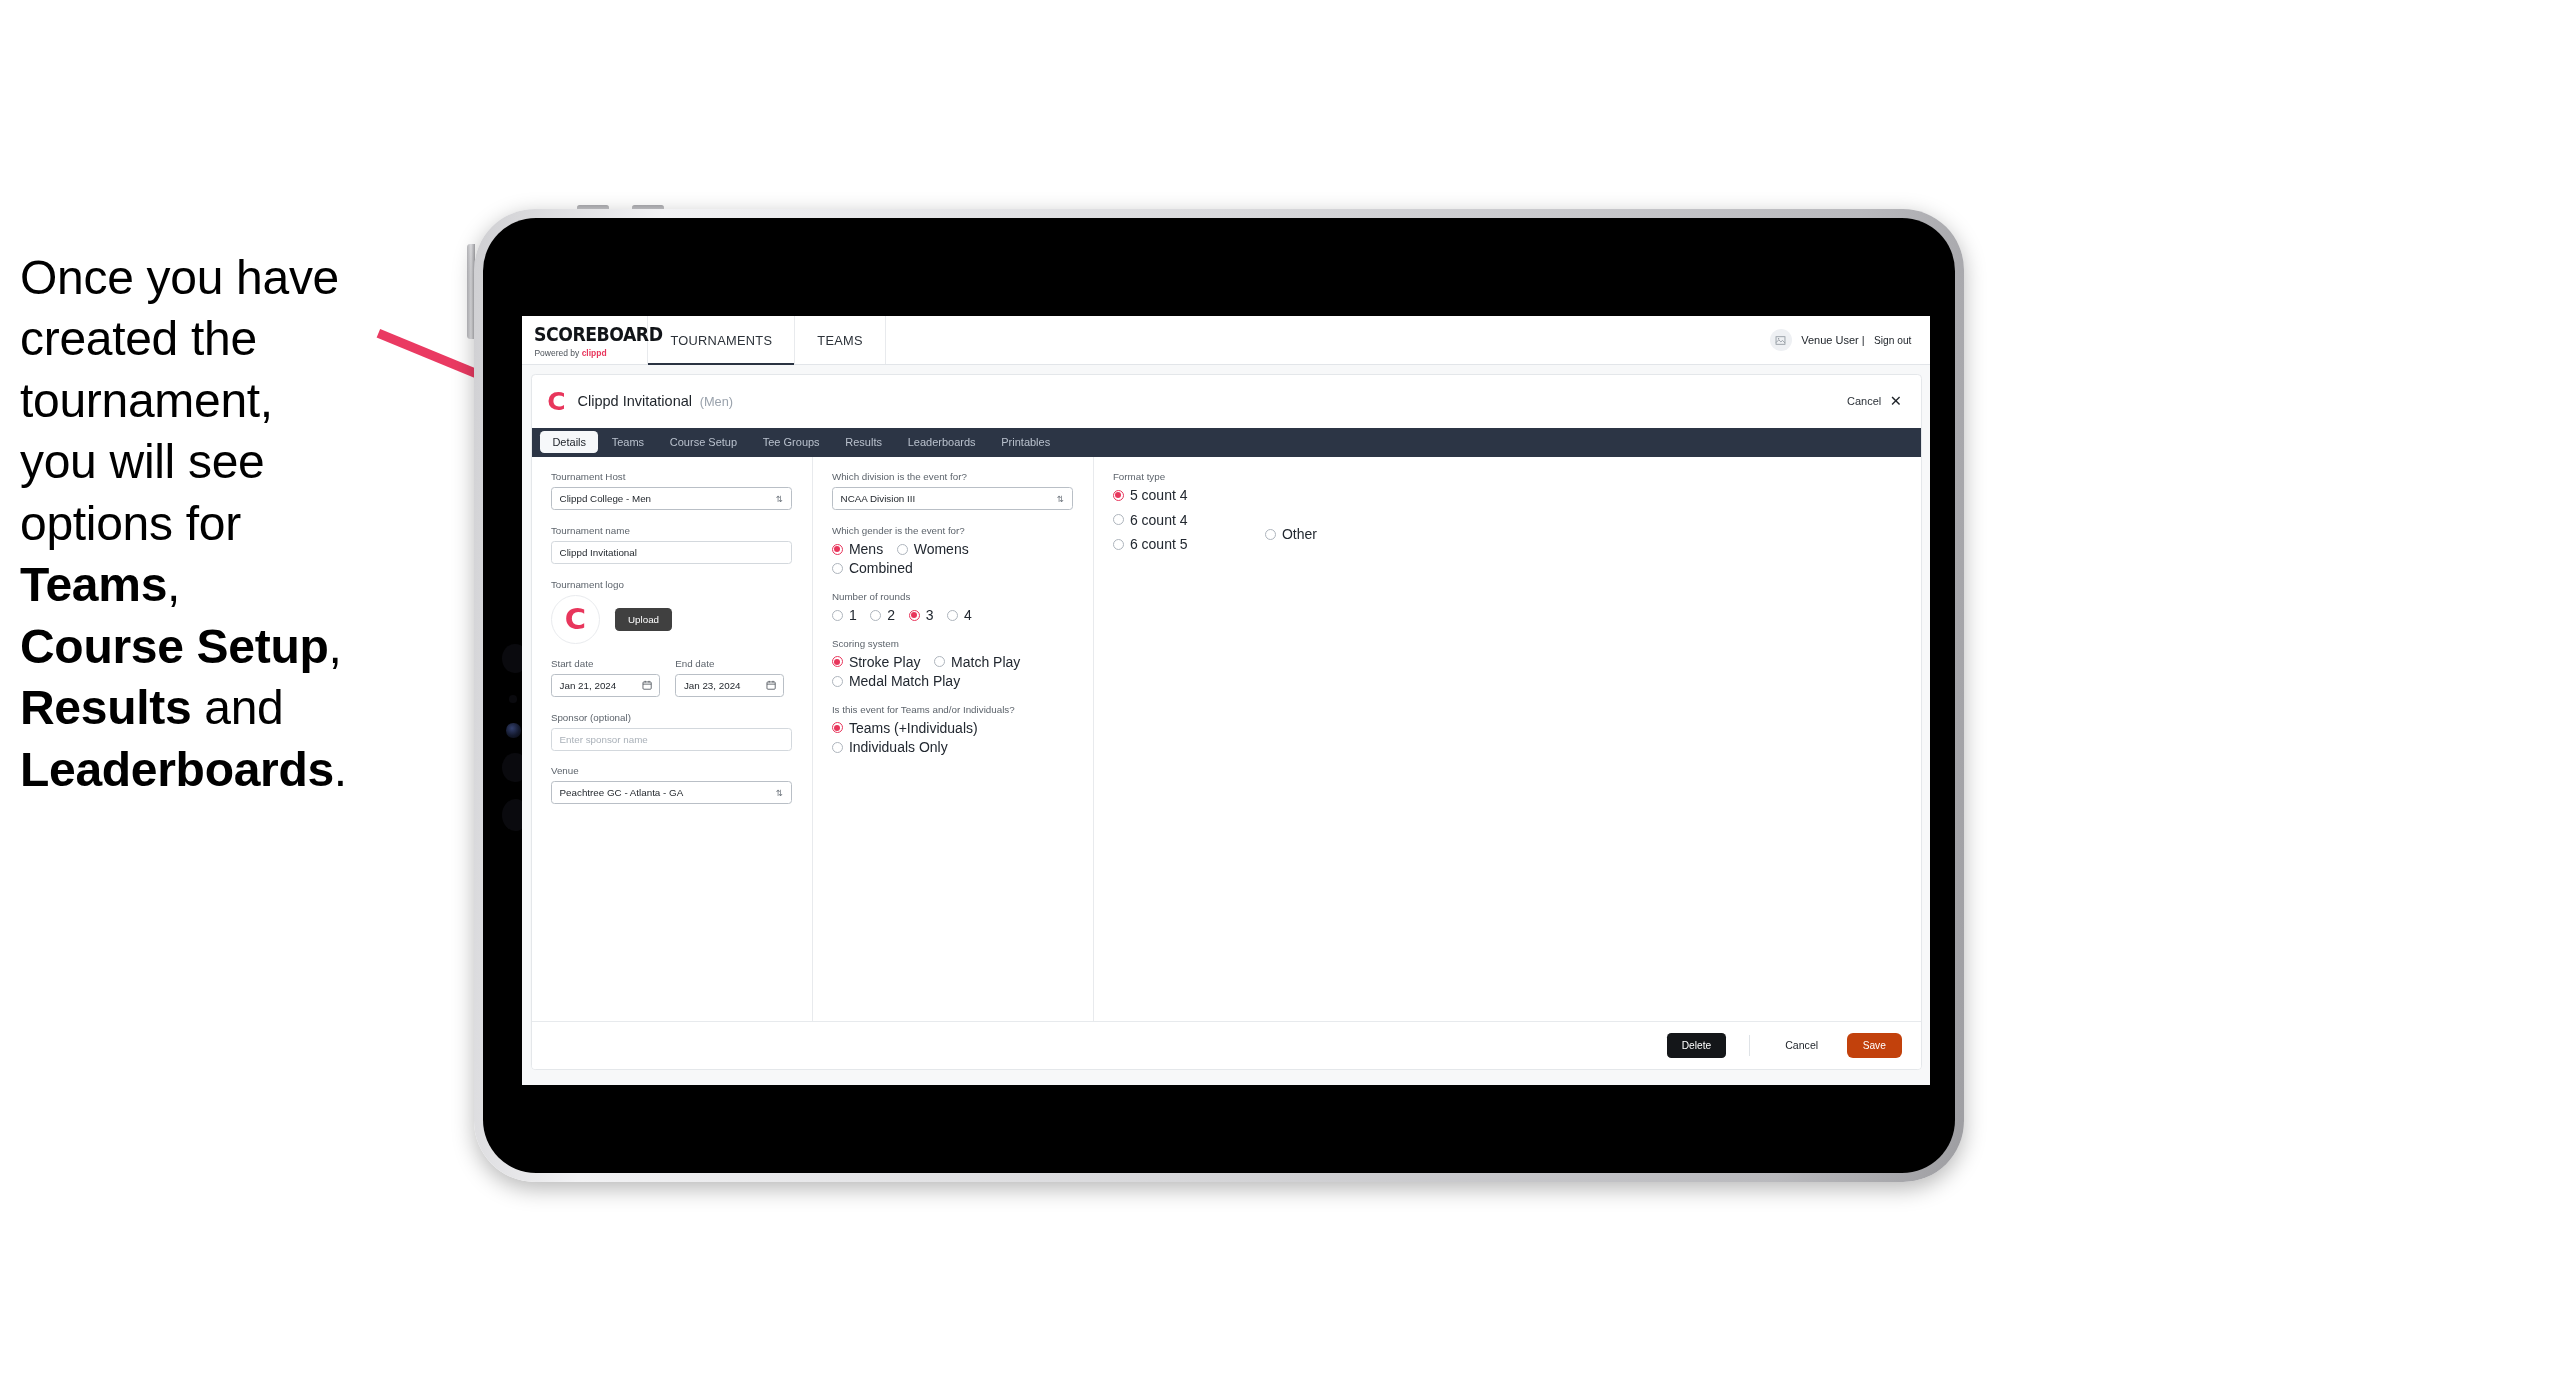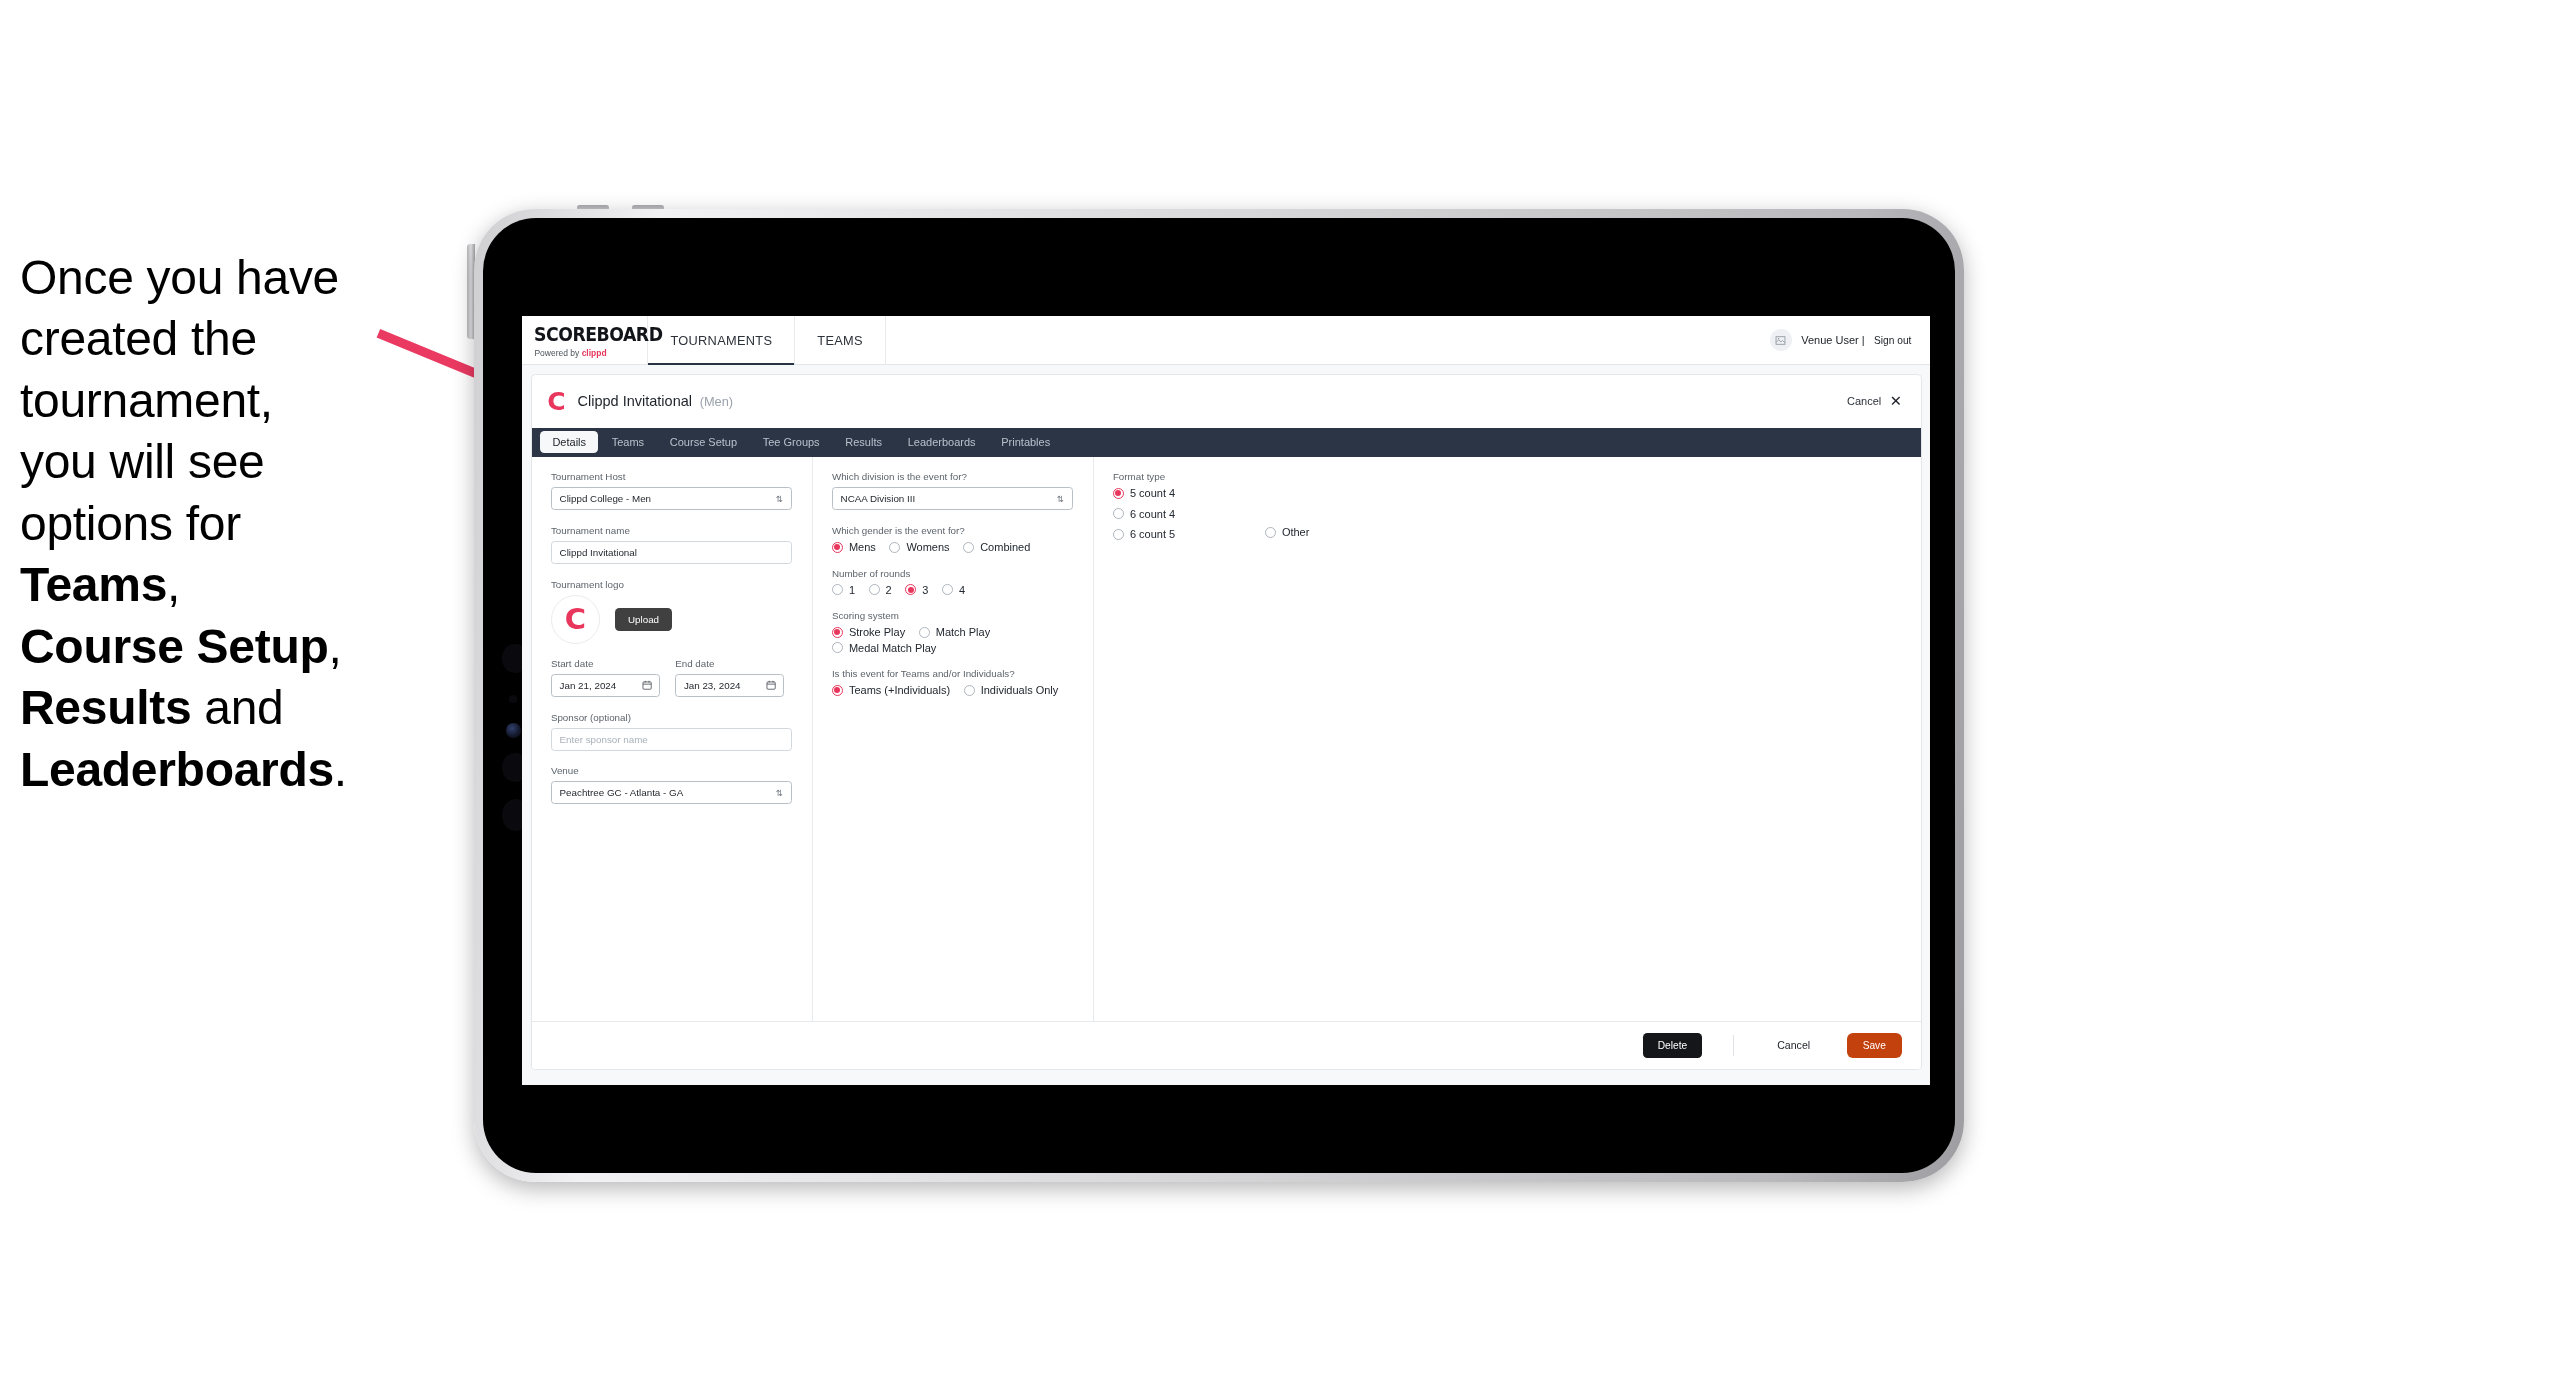--- a/index.html
+++ b/index.html
@@ -264,34 +264,34 @@
     background: #fff;
   }
   .radio.on { border-color: #e8365c; }
   .radio.on::after {
     content: "";
     position: absolute; left: 50%; top: 50%;
     width: 6px; height: 6px; border-radius: 50%;
     background: #e8365c;
     transform: translate(-50%,-50%);
   }
-  .radio-label { font-size: 11px; color: #222830; }
+  .radio-label { font-size: 14px; color: #222830; }
 
   .format-grid { display: flex; }
   .format-col-a { width: 152px; }
   .format-col-b { width: 136px; margin-top: 39px; }
   .format-item { margin-bottom: 8.5px; }
 
   
   #card-foot {
     height: 48px;
     border-top: 0.9px solid #e7eaed;
     display: flex; align-items: center; justify-content: flex-end;
     padding-right: 19px;
-    gap: 16px;
+    gap: 8px;
     background: #ffffff;
   }
   #btn-delete {
     background: #141619; color: #fff;
     font-size: 10.2px;
     padding: 6.8px 14.5px; border-radius: 4.3px;
     cursor: pointer;
   }
   #foot-divider {
     width: 0.9px; height: 20.4px; background: #dfe3e7; margin: 0 15.3px;

